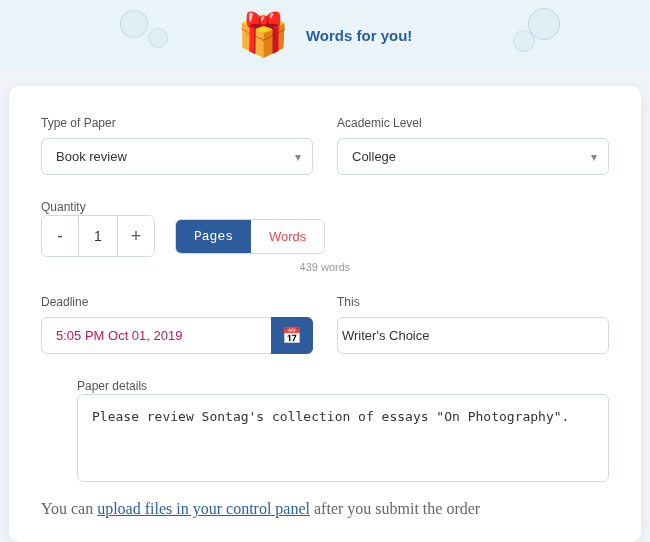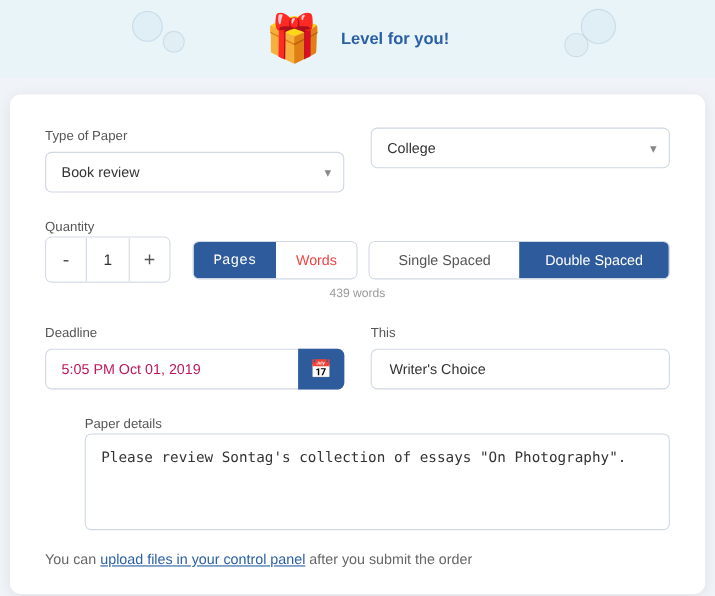--- a/index.html
+++ b/index.html
@@ -211,21 +211,21 @@
       cursor: pointer;
       display: flex;
       align-items: center;
       justify-content: center;
       color: #fff;
       font-size: 16px;
     }
 
     .topic-input {
       width: 100%;
-      padding: 10px 16px;
+      padding: 10px 4px;
       border: 1.5px solid #d0d8e4;
       border-radius: 6px;
       font-size: 13px;
       color: #333;
       background: #fff;
       outline: none;
     }
 
     
     .paper-details-section {
@@ -241,22 +241,23 @@
       font-size: 13px;
       color: #333;
       resize: none;
       outline: none;
       line-height: 1.5;
       margin-top: 0;
     }
 
     
     .upload-note {
-      font-size: 13px;
+      font-size: 16px;
       color: #666;
+      font-family: Liberation Serif, serif;
     }
     .upload-link {
       color: #2a5fa5;
       text-decoration: underline;
       cursor: pointer;
     }
 
     
     .qty-section {
       margin-bottom: 22px;
@@ -268,21 +269,21 @@
     }
   </style>
 </head>
 <body>
 
 <div class="gift-banner">
   <div class="gift-icon-wrap">
     <span>🎁</span>
   </div>
   <div class="gift-text">
-    <div class="gift-title">Level for you!</div>
+    <div class="gift-title">Words for you!</div>
   </div>
 
   <div style="position:absolute; left:120px; top:10px; width:28px; height:28px; border-radius:50%; border:1.5px solid rgba(160,190,215,0.4); background:rgba(180,205,225,0.15);"></div>
   <div style="position:absolute; left:148px; top:28px; width:20px; height:20px; border-radius:50%; border:1.5px solid rgba(160,190,215,0.35); background:rgba(180,205,225,0.12);"></div>
   <div style="position:absolute; right:90px; top:8px; width:32px; height:32px; border-radius:50%; border:1.5px solid rgba(160,190,215,0.4); background:rgba(180,205,225,0.15);"></div>
   <div style="position:absolute; right:115px; top:30px; width:22px; height:22px; border-radius:50%; border:1.5px solid rgba(160,190,215,0.35); background:rgba(180,205,225,0.12);"></div>
 </div>
 
 <div class="form-card">
 
@@ -293,20 +294,21 @@
         <select class="form-select">
           <option>Book review</option>
           <option>Essay</option>
           <option>Research Paper</option>
           <option>Dissertation</option>
         </select>
         <span class="select-arrow">▾</span>
       </div>
     </div>
     <div class="form-group">
+      <label class="form-label">Academic Level</label>
       <div class="select-wrap">
         <select class="form-select">
           <option>High School</option>
           <option selected="">College</option>
           <option>University</option>
           <option>Master's</option>
           <option>PhD</option>
         </select>
         <span class="select-arrow">▾</span>
       </div>
@@ -321,24 +323,20 @@
         <button class="stepper-btn">-</button>
         <input class="stepper-value" type="text" value="1" style="">
         <button class="stepper-btn">+</button>
       </div>
 
       <div class="toggle-group">
         <button class="toggle-btn active">Pages</button>
         <button class="toggle-btn">Words</button>
       </div>
 
-      <div class="spacing-toggle-group">
-        <button class="spacing-btn">Single Spaced</button>
-        <button class="spacing-btn active">Double Spaced</button>
-      </div>
     </div>
     <div class="words-hint">439 words</div>
   </div>
 
   <div class="form-row">
     <div class="form-group">
       <label class="form-label">Deadline</label>
       <div class="deadline-input-wrap">
         <input class="deadline-input" type="text" value="5:05 PM Oct 01, 2019" style="">
         <button class="calendar-btn">

